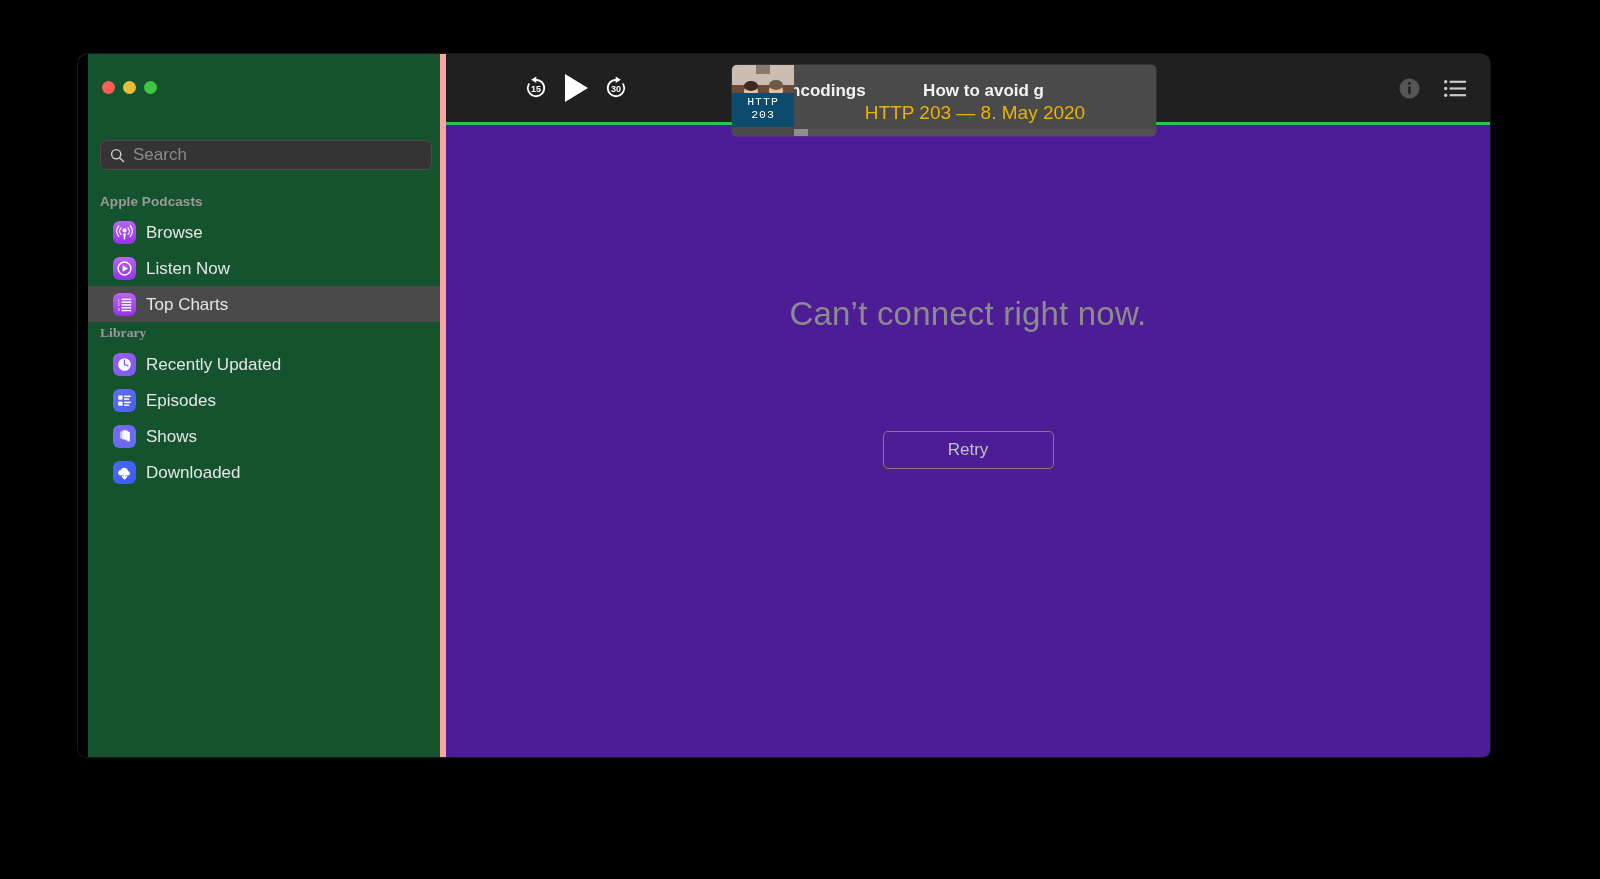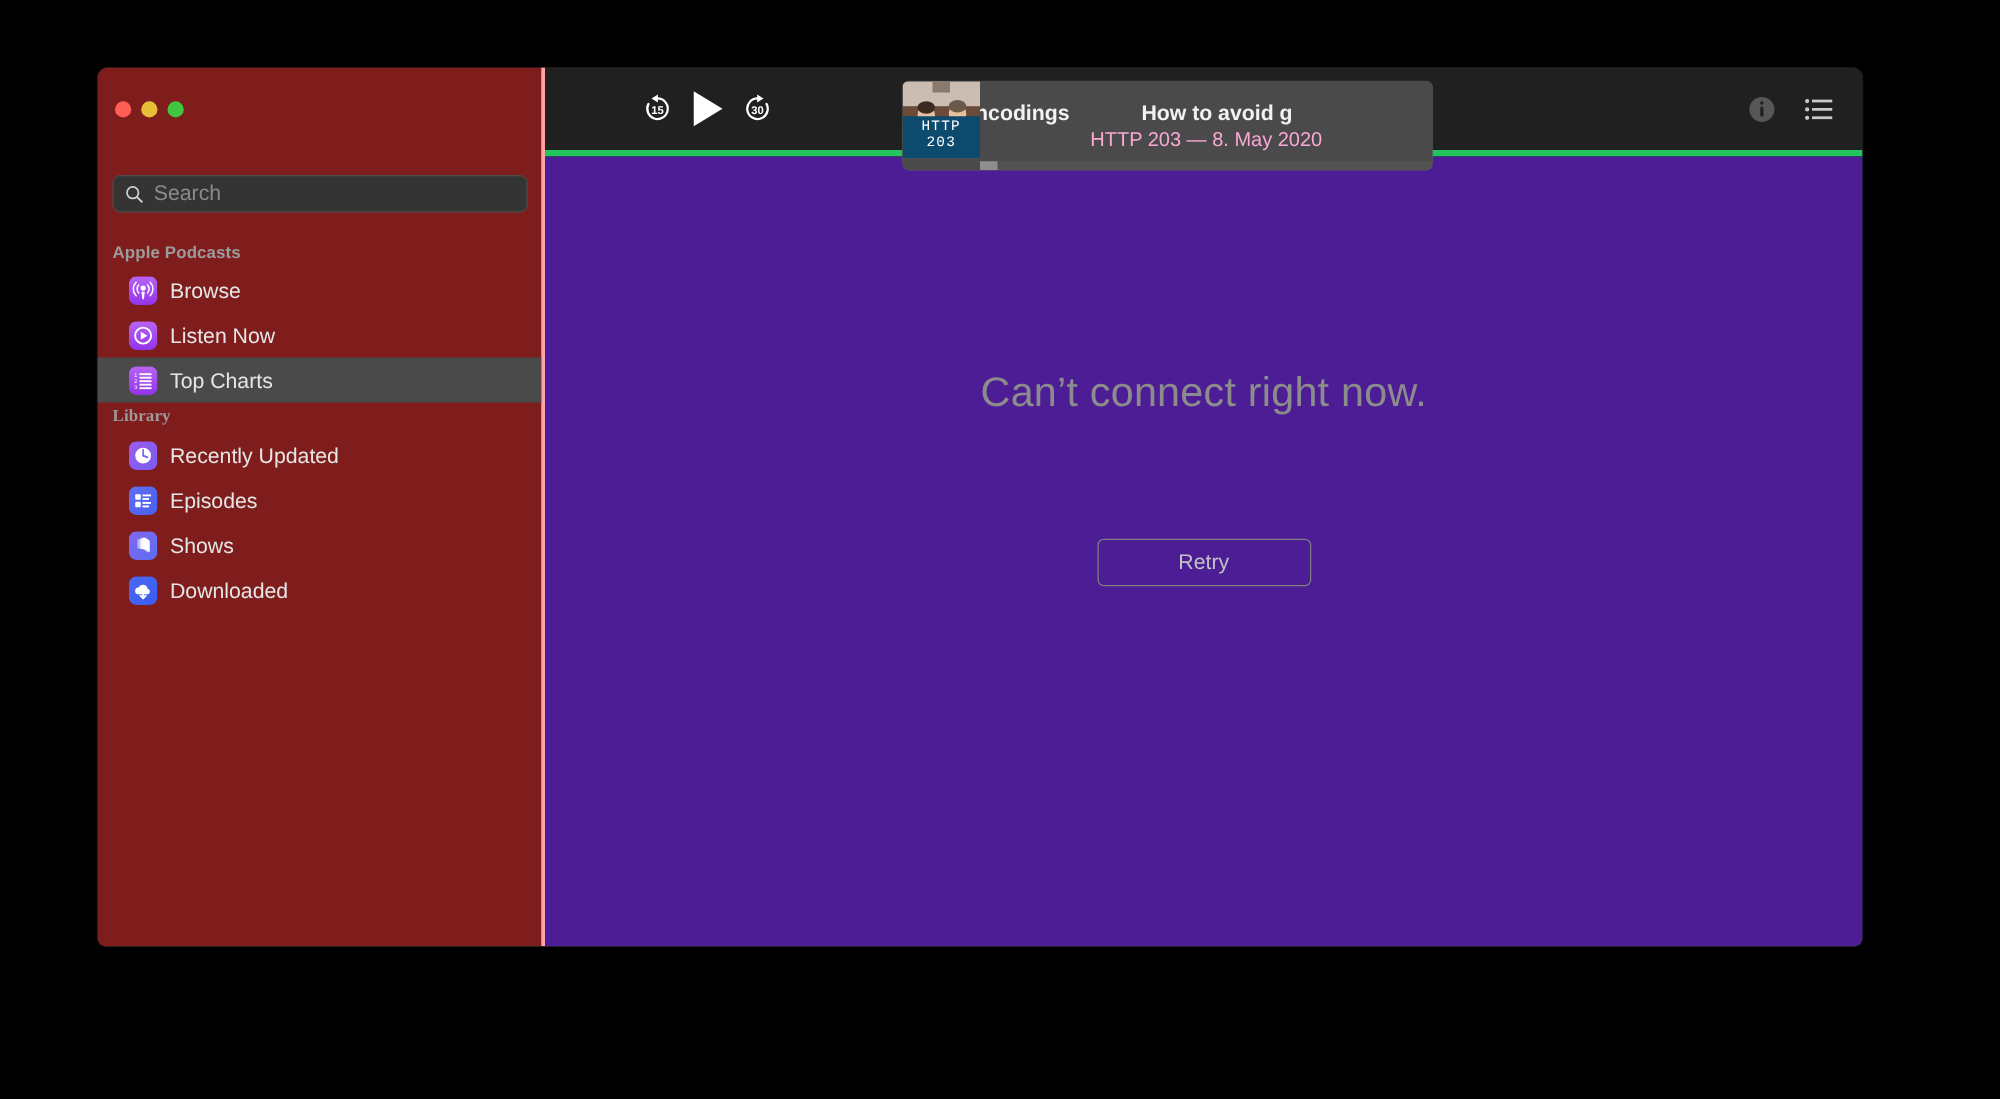--- a/index.html
+++ b/index.html
@@ -17,24 +17,25 @@
     width:1412px; height:703px;
     border-radius:9px 9px 7px 7px;
     overflow:hidden;
     display:flex; flex-direction:row;
     box-shadow:0 0 0 0.5px rgba(90,90,90,0.55);
   }
 
   
   #sidebar {
     width:358px; height:100%;
-    background:#7f1d1d;
-    border-right:3px solid #fca5a5;
+    background:#14532d;
+    border-right:6px solid #fca5a5;
     position:relative;
     flex:none;
+    margin-left:10px;
   }
   #traffic-lights {
     position:absolute; left:14px; top:27px;
     display:flex; gap:8px; align-items:center;
   }
   .light { width:13px; height:13px; border-radius:50%; }
   .light.close   { background:#ff5f57; }
   .light.min     { background:#e8bd38; }
   .light.zoom    { background:#40c640; }
 
@@ -79,21 +80,21 @@
     overflow:hidden;
   }
   .appicon svg { display:block; }
 
   
   #right { flex:1; display:flex; flex-direction:column; min-width:0; background:#1e1e1e; }
 
   #toolbar {
     height:71px; flex:none;
     background:#202020;
-    border-bottom:5px solid #22c55e;
+    border-bottom:3px solid #22c55e;
     display:flex; align-items:center;
     position:relative;
   }
 
   #transport { display:flex; align-items:center; gap:12px; margin-left:77px; }
   .tbtn { background:transparent; border:none; padding:0; cursor:default; display:flex; align-items:center; justify-content:center; }
 
   
   #nowplaying {
     position:absolute; left:286px; top:11px;
@@ -122,21 +123,21 @@
     padding-top:2px;
   }
   #np-title-clip { height:22px; overflow:hidden; position:relative; width:100%; }
   #np-title {
     position:absolute; white-space:nowrap;
     font-size:17px; font-weight:bold; color:#f2f2f2;
     left:-88px; top:0; line-height:22px;
   }
   #np-title .gap { display:inline-block; width:48px; }
   #np-sub {
-    text-align:center; font-size:16px; color:#f9a8d4;
+    text-align:center; font-size:19px; color:#eab308;
     white-space:nowrap; overflow:hidden; line-height:22px;
   }
   #np-progress {
     position:absolute; left:62px; bottom:0; right:0; height:7px;
     background:#525252;
   }
   #np-progress-fill {
     position:absolute; left:0; top:0; height:100%;
     background:#8e8e8e;
   }

